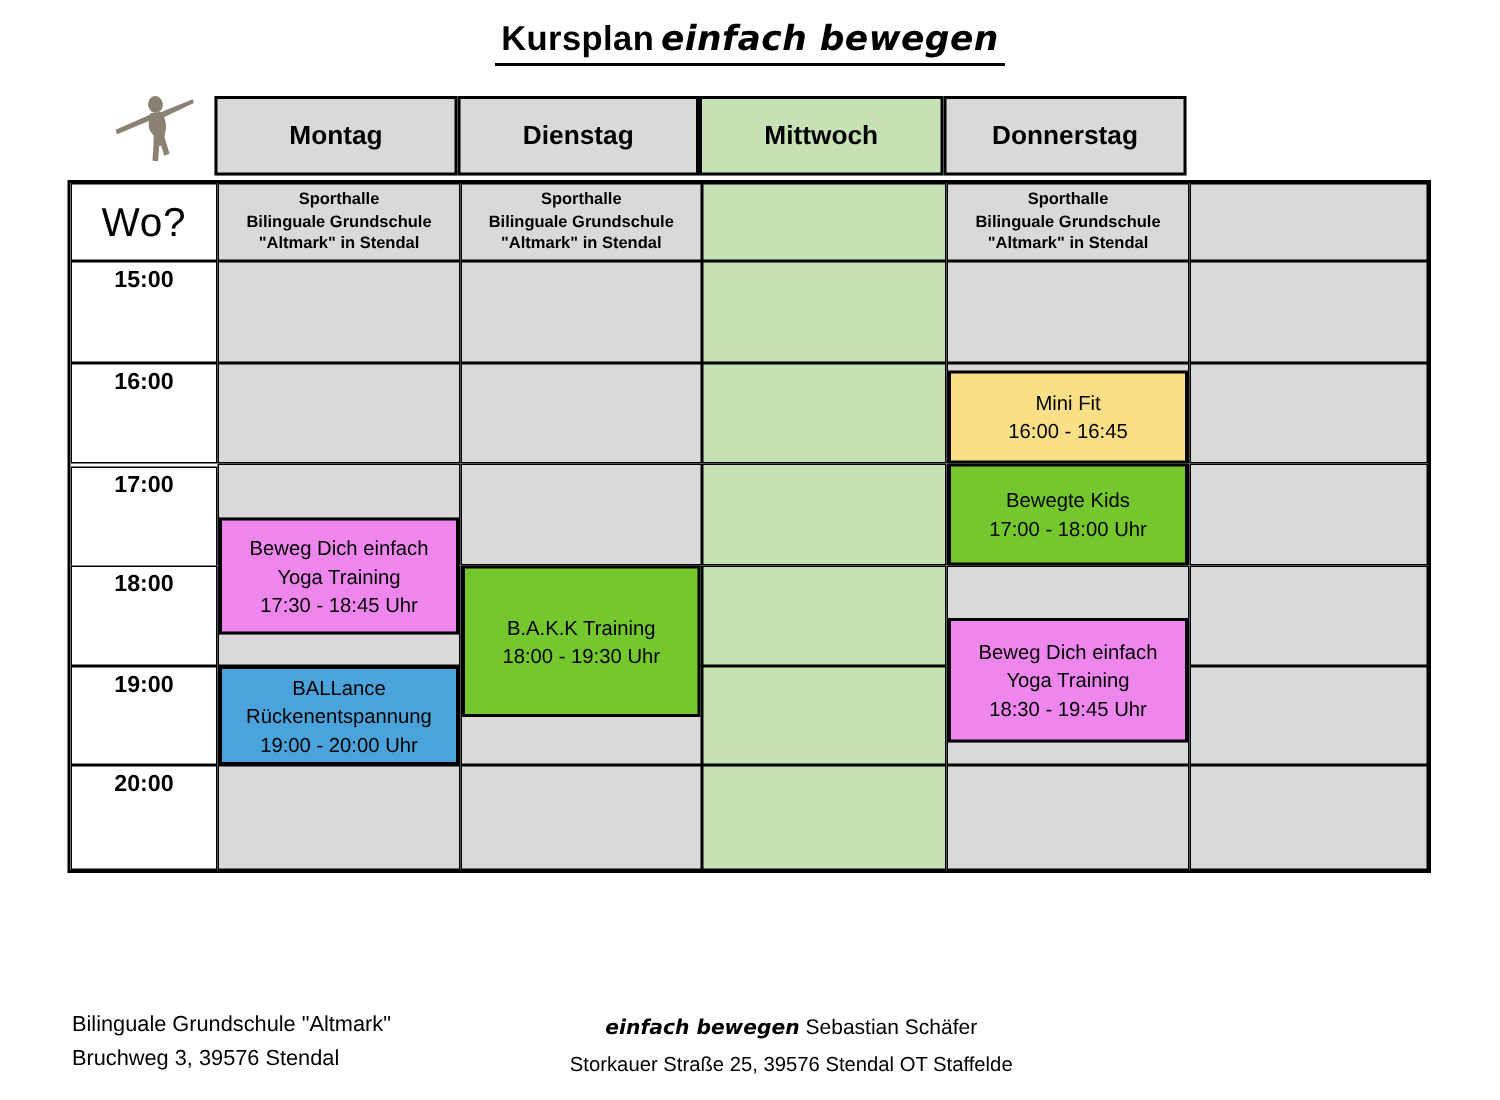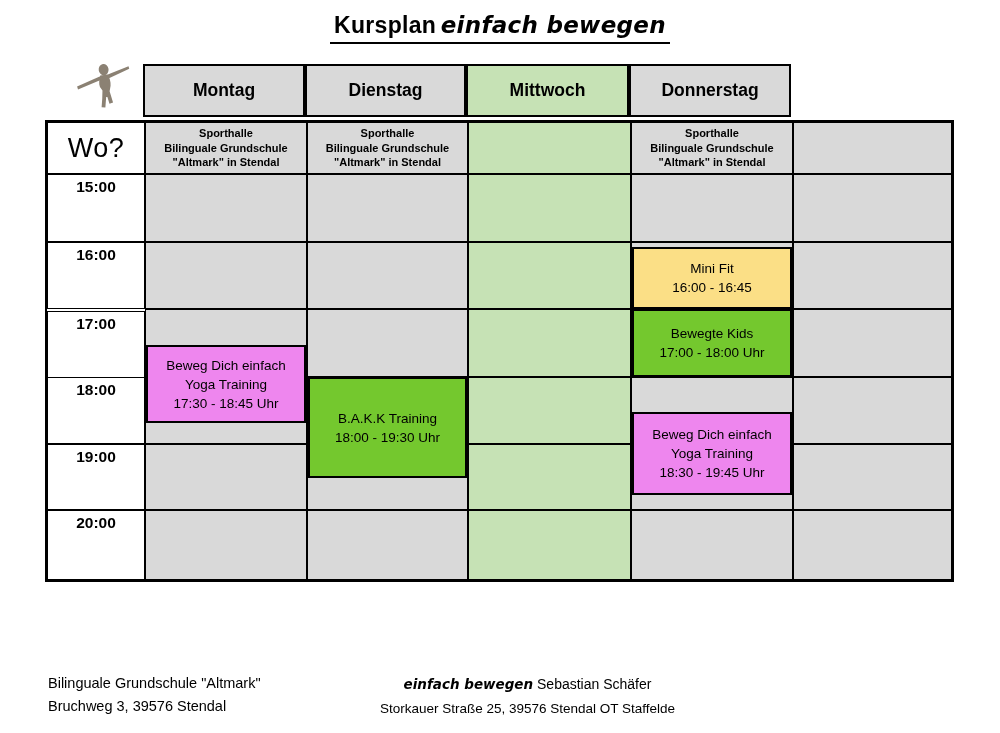--- a/index.html
+++ b/index.html
@@ -127,20 +127,25 @@
       <div class="cell bg-gray" style="left: 746px; top: 120px; width: 159px; height: 67px;"></div>
       <div class="cell bg-gray" style="left: 746px; top: 187px; width: 159px; height: 68px;"></div>
       <div class="cell bg-gray" style="left: 746px; top: 255px; width: 159px; height: 67px;"></div>
       <div class="cell bg-gray" style="left: 746px; top: 322px; width: 159px; height: 66px;"></div>
       <div class="cell bg-gray" style="left: 746px; top: 388px; width: 159px; height: 70px;"></div>
       <div class="block" style="left: 99px; width: 160px; top: 223px; height: 78px; background: rgb(238, 134, 238);">
         <div class="b-title">Beweg Dich einfach</div>
         <div class="b-title">Yoga Training</div>
         <div class="b-time">17:30 - 18:45 Uhr</div>
       </div>
+      <div class="block" style="left: 99px; width: 160px; top: 322px; height: 66px; background: rgb(74, 163, 218);">
+        <div class="b-title">BALLance</div>
+        <div class="b-title">Rückenentspannung</div>
+        <div class="b-time">19:00 - 20:00 Uhr</div>
+      </div>
       <div class="block" style="left: 261px; width: 159px; top: 255px; height: 101px; background: rgb(116, 200, 46);">
         <div class="b-title">B.A.K.K Training</div>
         <div class="b-time">18:00 - 19:30 Uhr</div>
       </div>
       <div class="block" style="left: 585px; width: 160px; top: 125px; height: 62px; background: rgb(251, 223, 134);">
         <div class="b-title">Mini Fit</div>
         <div class="b-time">16:00 - 16:45</div>
       </div>
       <div class="block" style="left: 585px; width: 160px; top: 187px; height: 68px; background: rgb(116, 200, 46);">
         <div class="b-title">Bewegte Kids</div>

